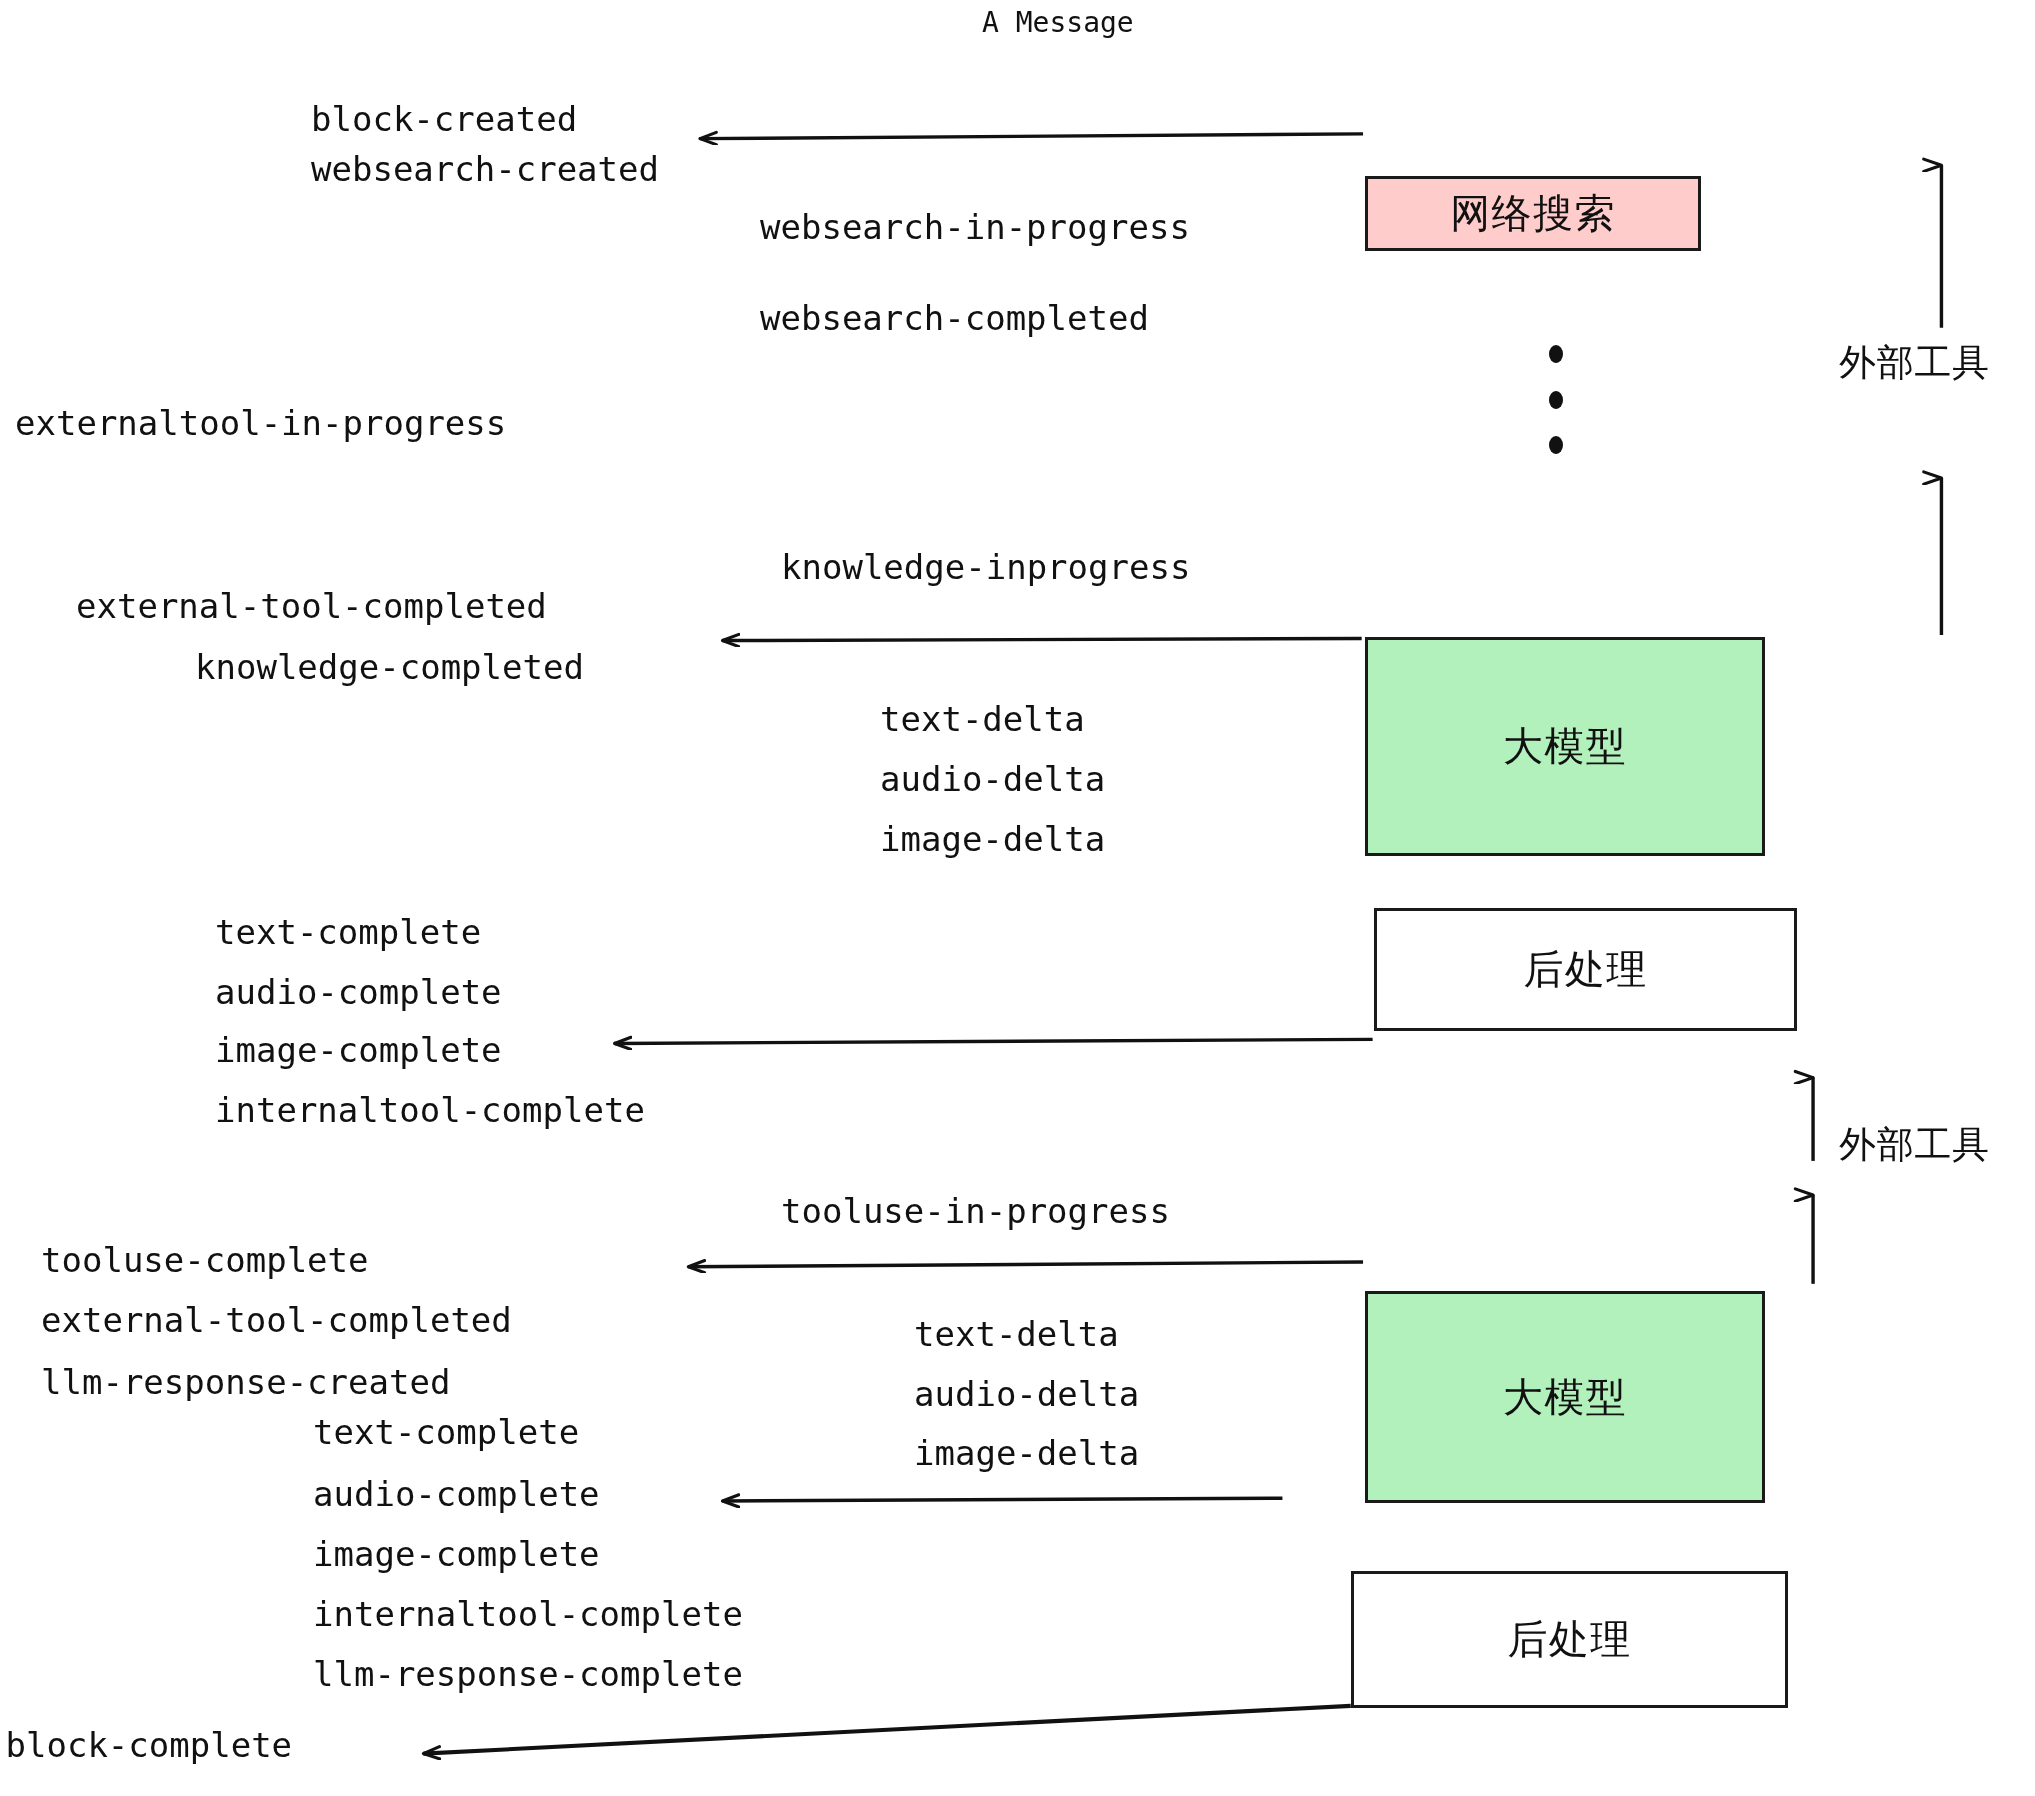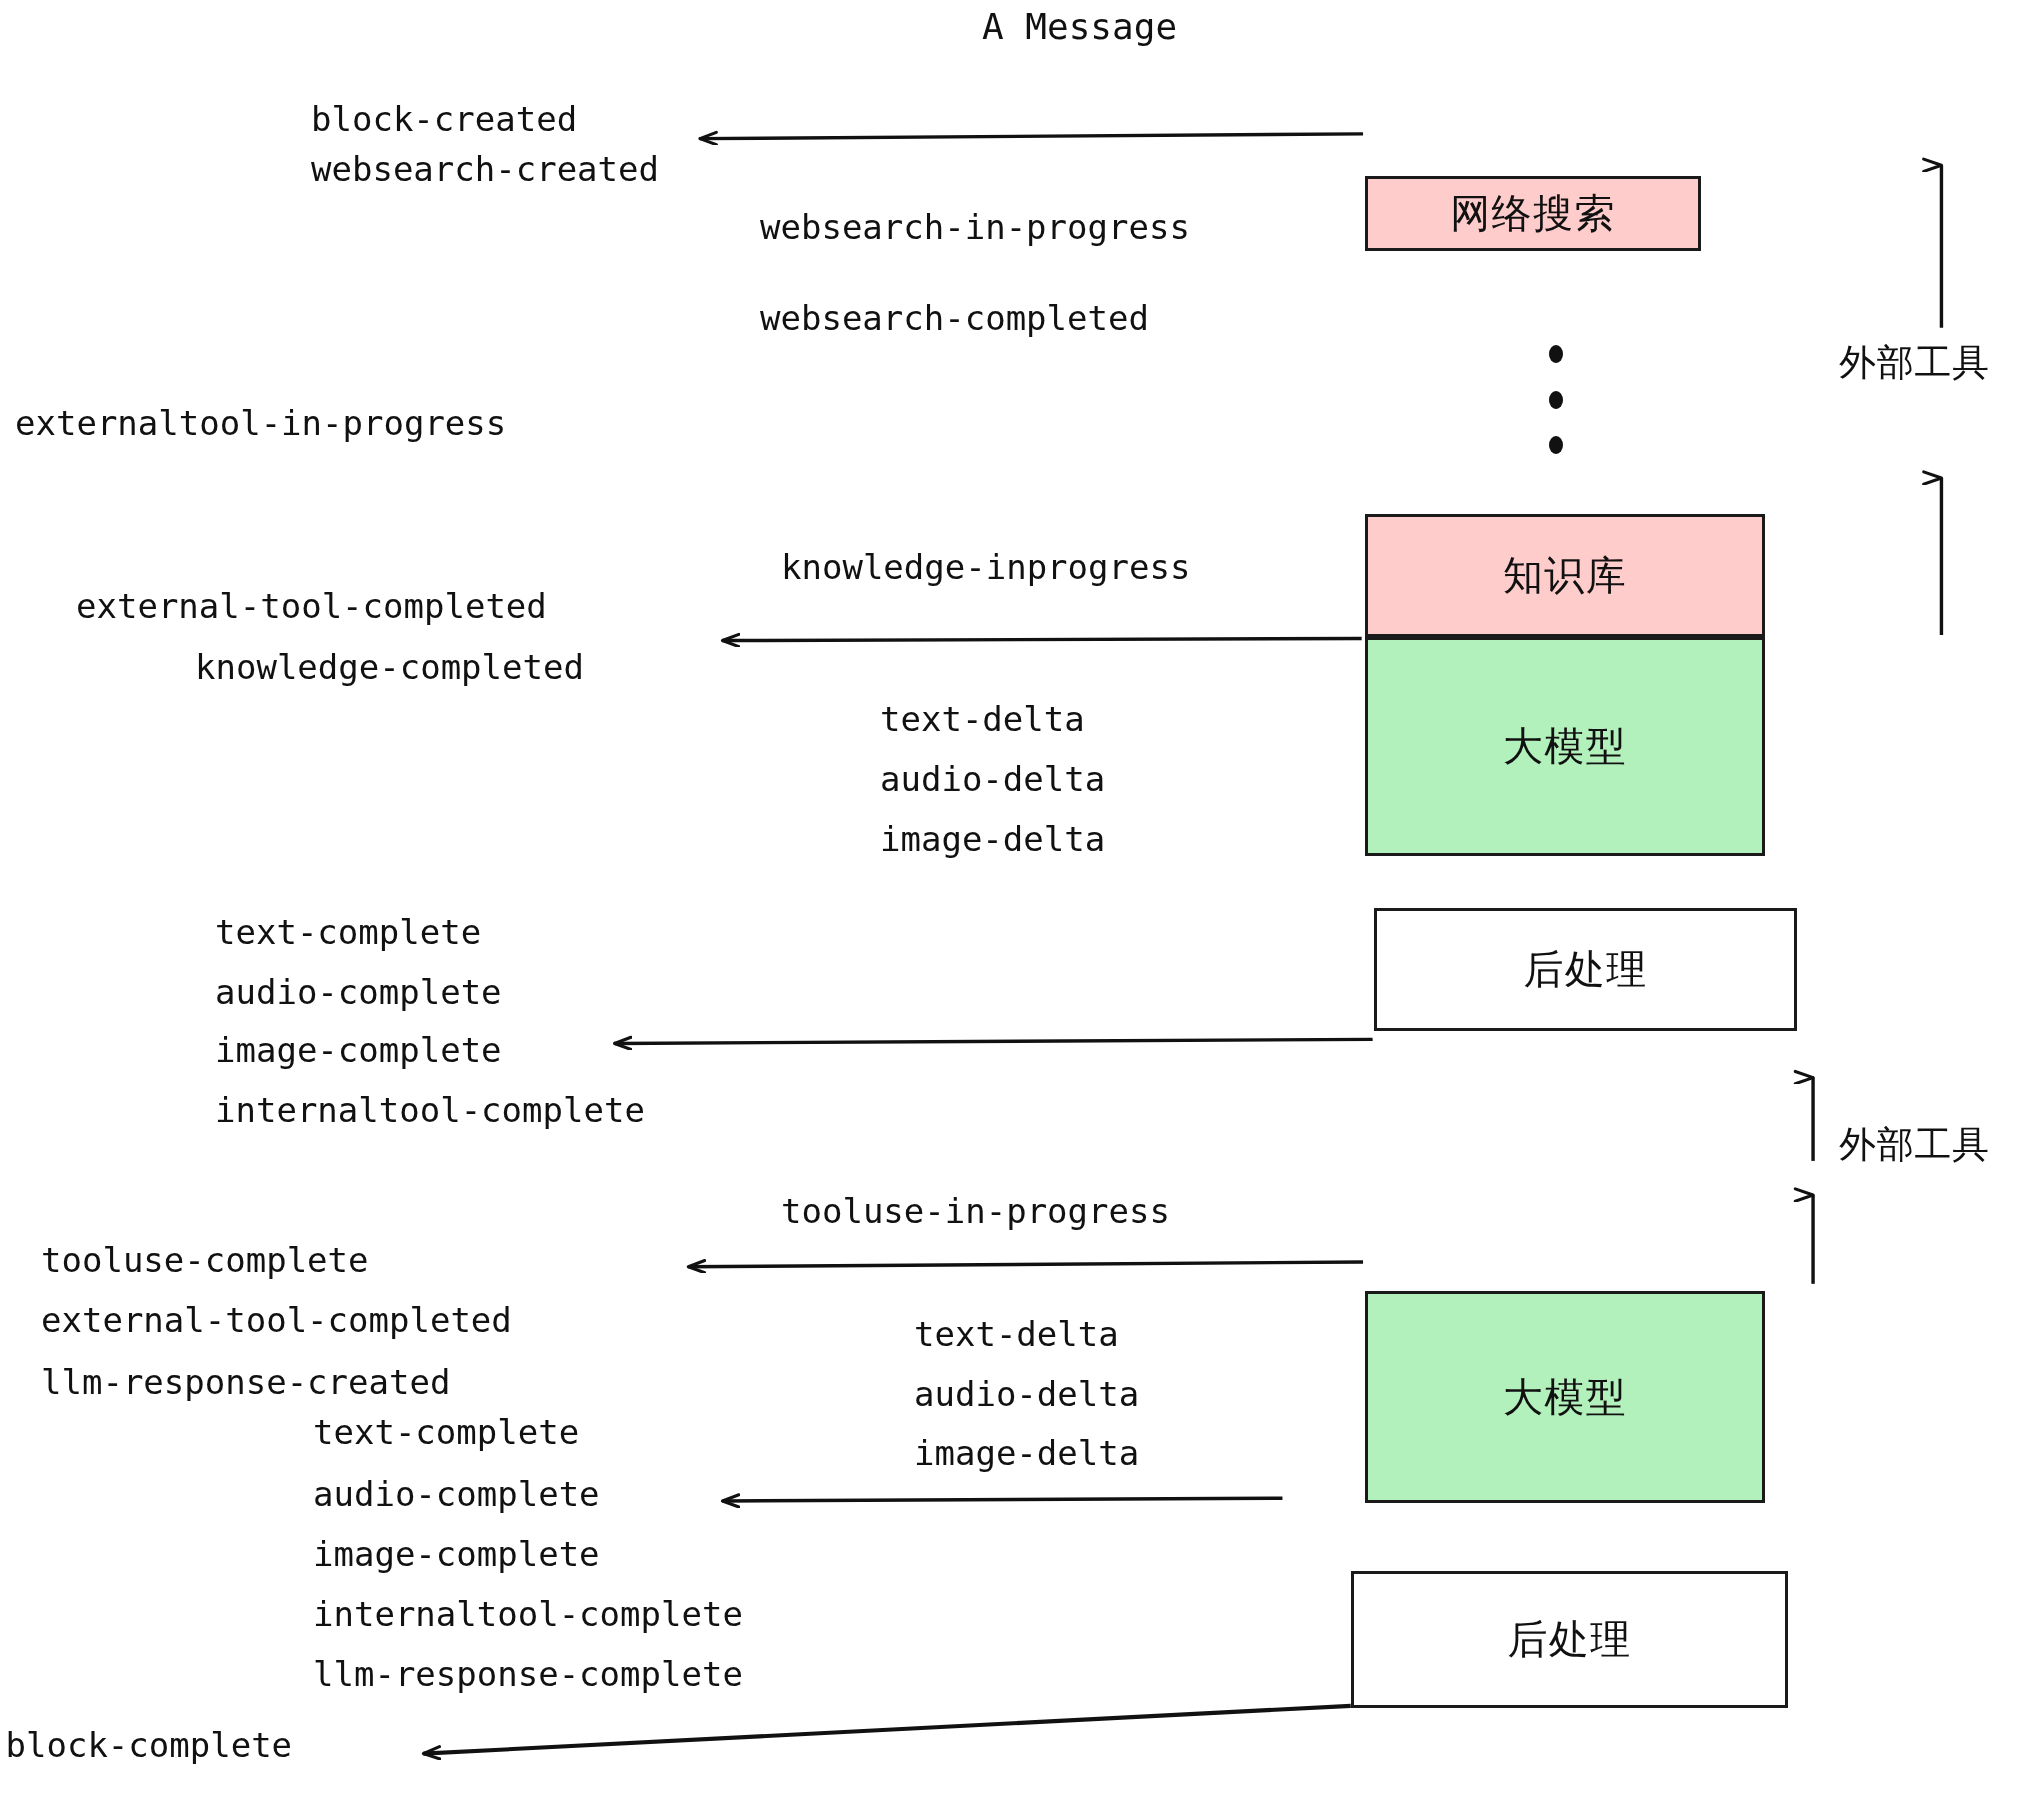--- a/index.html
+++ b/index.html
@@ -26,21 +26,21 @@
     font-family: "DejaVu Sans Mono", monospace;
     font-size: 34px;
     line-height: 1.0;
     color: #111111;
     white-space: pre;
     letter-spacing: 0px;
   }
   .title {
     position: absolute;
     font-family: "DejaVu Sans Mono", monospace;
-    font-size: 36px;
+    font-size: 28px;
     color: #111111;
     white-space: pre;
   }
   .box {
     position: absolute;
     box-sizing: border-box;
     border: 3.4px solid #1a1a1a;
     display: flex;
     align-items: center;
     justify-content: center;
@@ -95,23 +95,20 @@
   <div class="box" style="left:1365px; top:176px; width:336px; height:75px; background:#FFCCCC;">
     <span>网络搜索</span>
   </div>
 
   <div class="dots" style="left:1548px; top:345px; width:16.4px; height:109px;">
     <i></i>
     <i></i>
     <i></i>
   </div>
 
-  <div class="box" style="left:1365px; top:514px; width:400px; height:123px; background:#FFCCCC;">
-    <span>知识库</span>
-  </div>
 
   <div class="box" style="left:1365px; top:637px; width:400px; height:219px; background:#B2F0BC;">
     <span>大模型</span>
   </div>
 
   <div class="box" style="left:1374px; top:908px; width:423px; height:123px; background:#FFFFFF;">
     <span>后处理</span>
   </div>
 
 

